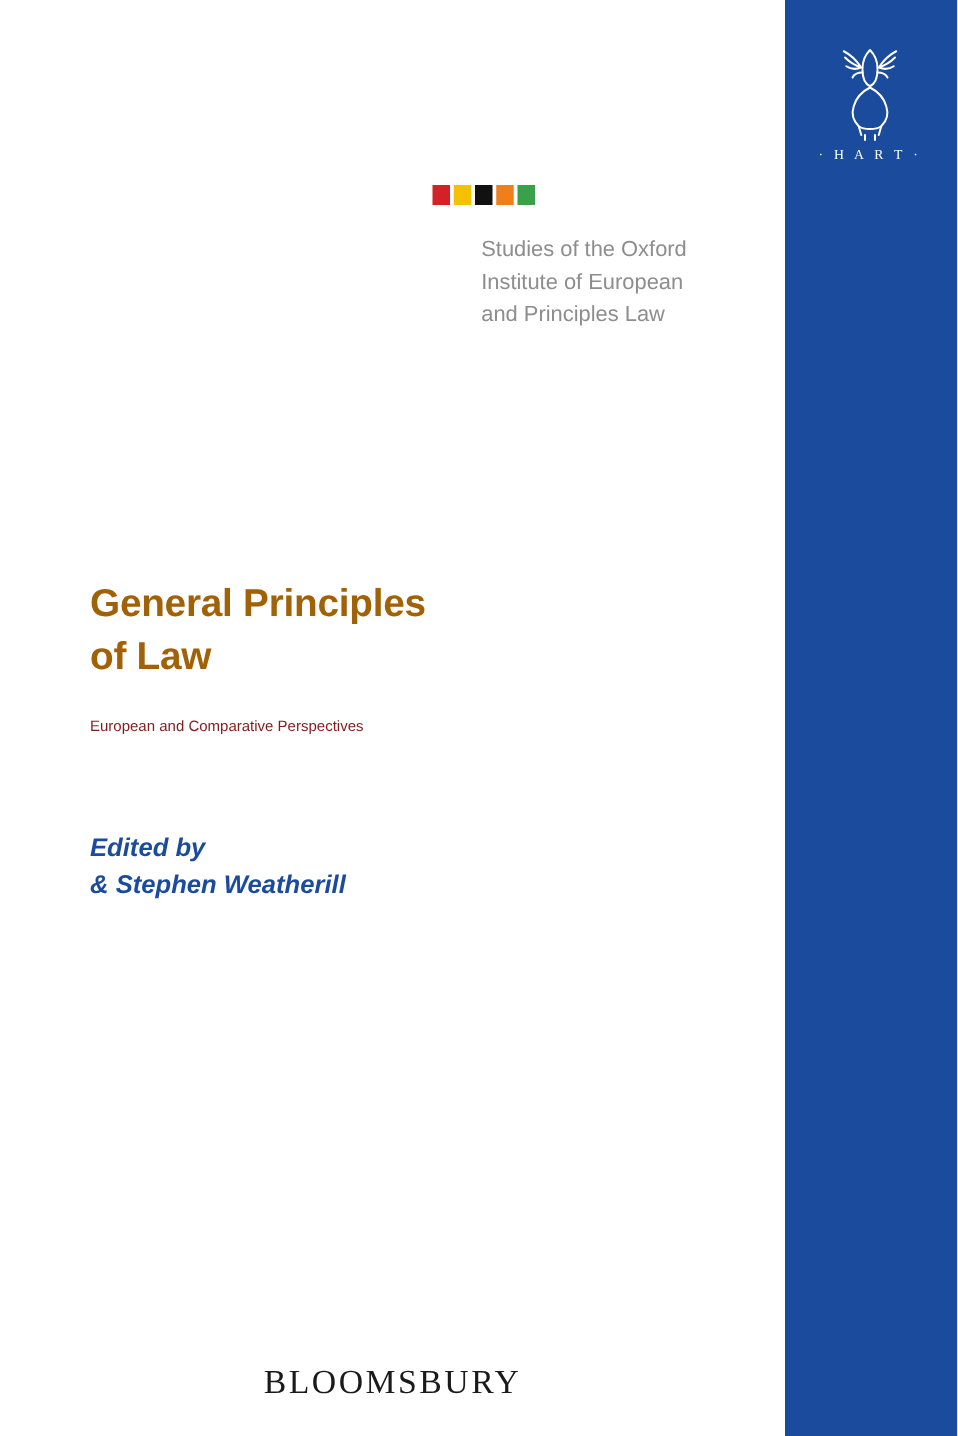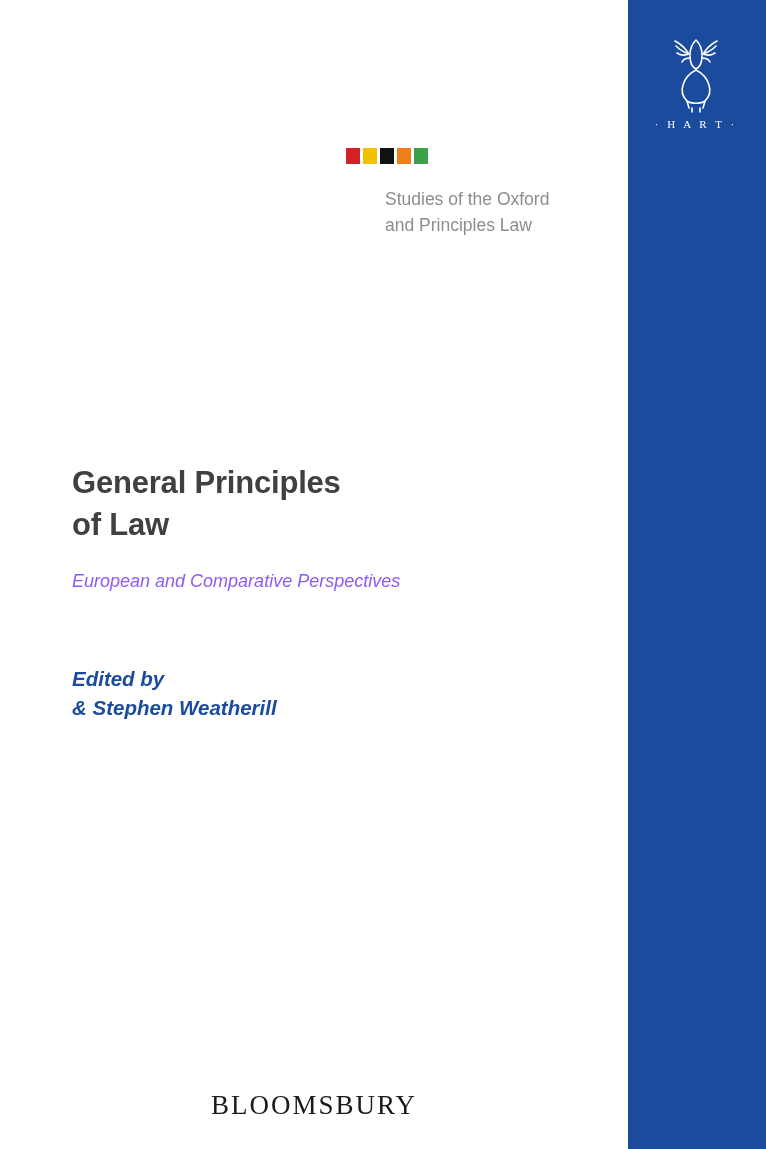--- a/index.html
+++ b/index.html
@@ -74,33 +74,32 @@
   }
   .series div { white-space: nowrap; }
   
   .title-block {
     position: absolute;
     left: 72px;
     top: 462px;
     width: 520px;
   }
   .book-title {
-    color: #404040;
+    color: #a16207;
     font-size: 31px;
     font-weight: bold;
     line-height: 42px;
     letter-spacing: -0.2px;
   }
   .book-subtitle {
     margin-top: 22px;
-    color: #8b5cf6;
-    font-size: 18px;
+    color: #7f1d1d;
+    font-size: 12px;
     line-height: 26px;
     font-weight: normal;
-    font-style: italic;
   }
   
   .editors {
     position: absolute;
     left: 72px;
     top: 664px;
     width: 520px;
     color: #1b4b9c;
     font-size: 20.5px;
     font-weight: bold;
@@ -150,20 +149,21 @@
   <div class="colour-bar">
     <span style="background:#d42027"></span>
     <span style="background:#f2c200"></span>
     <span style="background:#111111"></span>
     <span style="background:#f07f1a"></span>
     <span style="background:#3aa14a"></span>
   </div>
 
   <div class="series">
     <div>Studies of the Oxford</div>
+    <div>Institute of European</div>
     <div>and Principles Law</div>
   </div>
 
   <div class="title-block">
     <div class="book-title">
       <div>General Principles</div>
       <div>of Law</div>
     </div>
     <div class="book-subtitle">European and Comparative Perspectives</div>
   </div>

